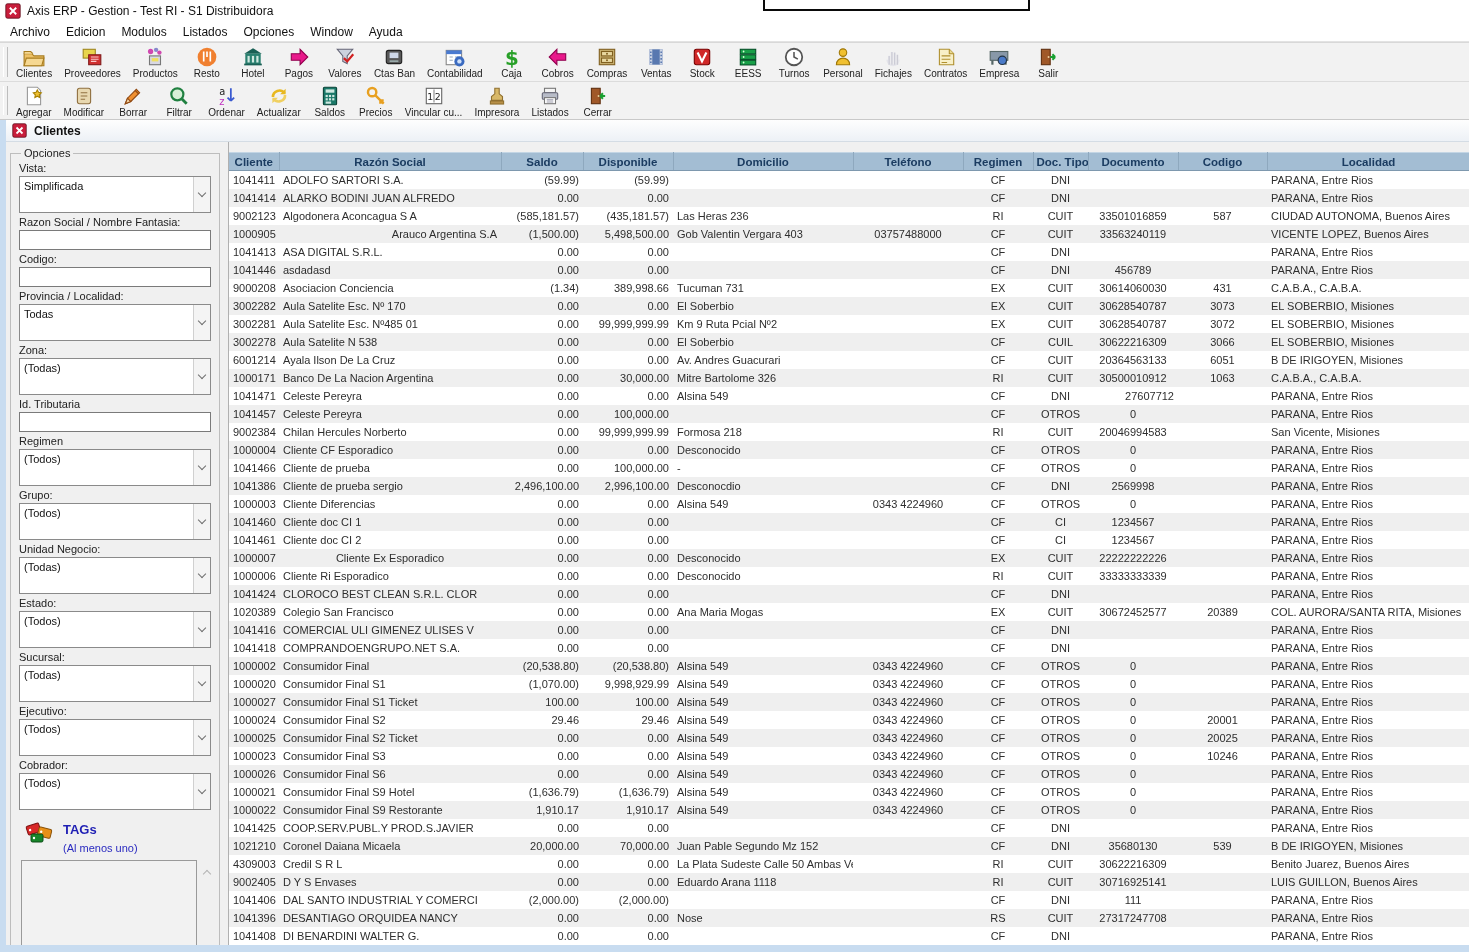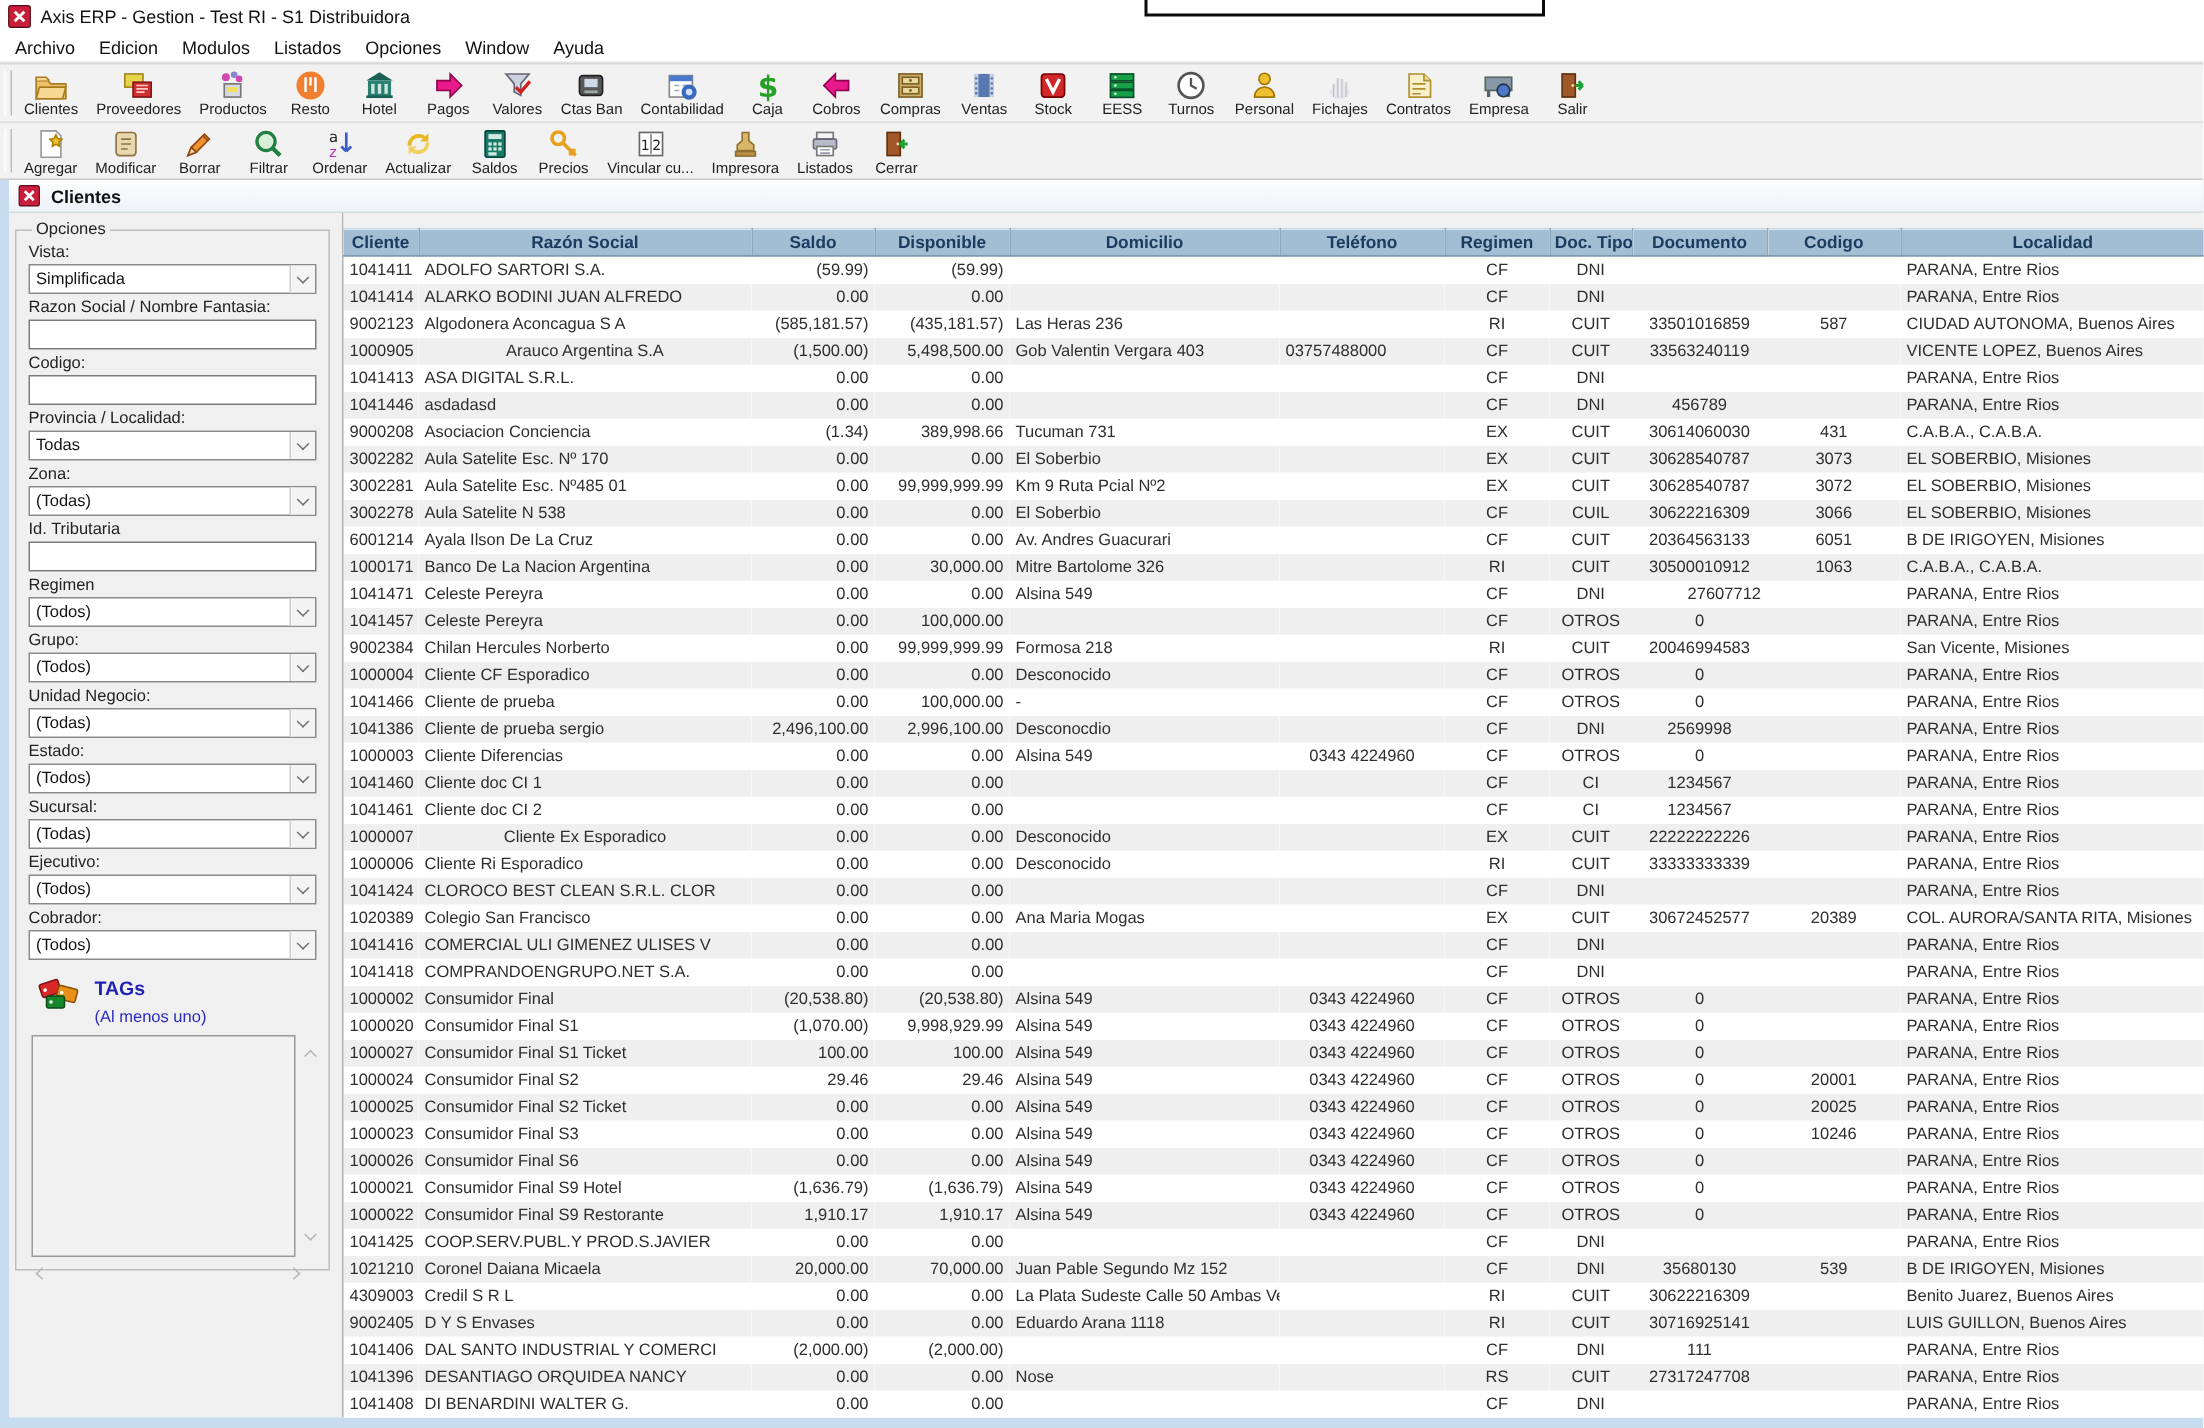--- a/index.html
+++ b/index.html
@@ -41,21 +41,21 @@
   .child-titlebar .child-title { font-size:12px; font-weight:bold; color:#111; }
   .window-body { flex:1; display:flex; min-height:0; }
 
   
   .sidebar { width:222px; flex:0 0 222px; padding:5px 8px 0 4px; overflow:hidden; }
   fieldset.opts { border:1px solid #bdbdbd; padding:0px 8px 8px; }
   fieldset.opts legend { font-size:11px; color:#222; padding:0 3px; margin-left:2px; }
   .fld-label { font-size:11px; color:#222; margin:3px 0 2px; white-space:nowrap; }
   .fld-input { width:100%; height:20px; border:1px solid #7a7a7a; background:#fff;
                font-family:"Liberation Sans",sans-serif; font-size:11px; padding:0 4px; }
-  .fld-select { position:relative; width:100%; height:20px; border:1px solid #8a8a8a; background:#fff; }
+  .fld-select { position:relative; width:100%; height:37px; border:1px solid #8a8a8a; background:#fff; }
   .fld-select .sel-value { font-size:11px; color:#111; line-height:18px; padding-left:4px;
                            white-space:nowrap; overflow:hidden; display:block; margin-right:18px; }
   .sel-btn { position:absolute; right:0; top:0; bottom:0; width:17px; background:#f4f4f4;
              border-left:1px solid #d0d0d0; display:flex; align-items:center; justify-content:center; }
   .chev { width:6px; height:6px; border-right:1.5px solid #6f6f6f; border-bottom:1.5px solid #6f6f6f;
           transform:rotate(45deg); margin-top:-3px; }
   .chev.faint { border-color:#b4b4b4; }
   .chev.up    { transform:rotate(225deg); margin-top:3px; }
   .chev.left  { transform:rotate(135deg); }
   .chev.right { transform:rotate(-45deg); }
@@ -558,25 +558,25 @@
                   <td style="text-align: left;">Las Heras 236</td>
                   <td style="text-align: center;"></td>
                   <td style="text-align: center;">RI</td>
                   <td style="text-align: center;">CUIT</td>
                   <td style="text-align: center;">33501016859</td>
                   <td style="text-align: center;">587</td>
                   <td style="text-align: left;">CIUDAD AUTONOMA, Buenos Aires</td>
                 </tr>
                 <tr class="even">
                   <td style="text-align: left;">1000905</td>
-                  <td style="text-align: center;">Arauco Argentina S.A</td>
+                  <td style="text-align: right;">Arauco Argentina S.A</td>
                   <td class="num neg" style="text-align: right;">(1,500.00)</td>
                   <td class="num" style="text-align: right;">5,498,500.00</td>
                   <td style="text-align: left;">Gob Valentin Vergara 403</td>
-                  <td style="text-align: left;">03757488000</td>
+                  <td style="text-align: center;">03757488000</td>
                   <td style="text-align: center;">CF</td>
                   <td style="text-align: center;">CUIT</td>
                   <td style="text-align: center;">33563240119</td>
                   <td style="text-align: center;"></td>
                   <td style="text-align: left;">VICENTE LOPEZ, Buenos Aires</td>
                 </tr>
                 <tr class="odd">
                   <td style="text-align: left;">1041413</td>
                   <td style="text-align: left;">ASA DIGITAL S.R.L.</td>
                   <td class="num" style="text-align: right;">0.00</td>

